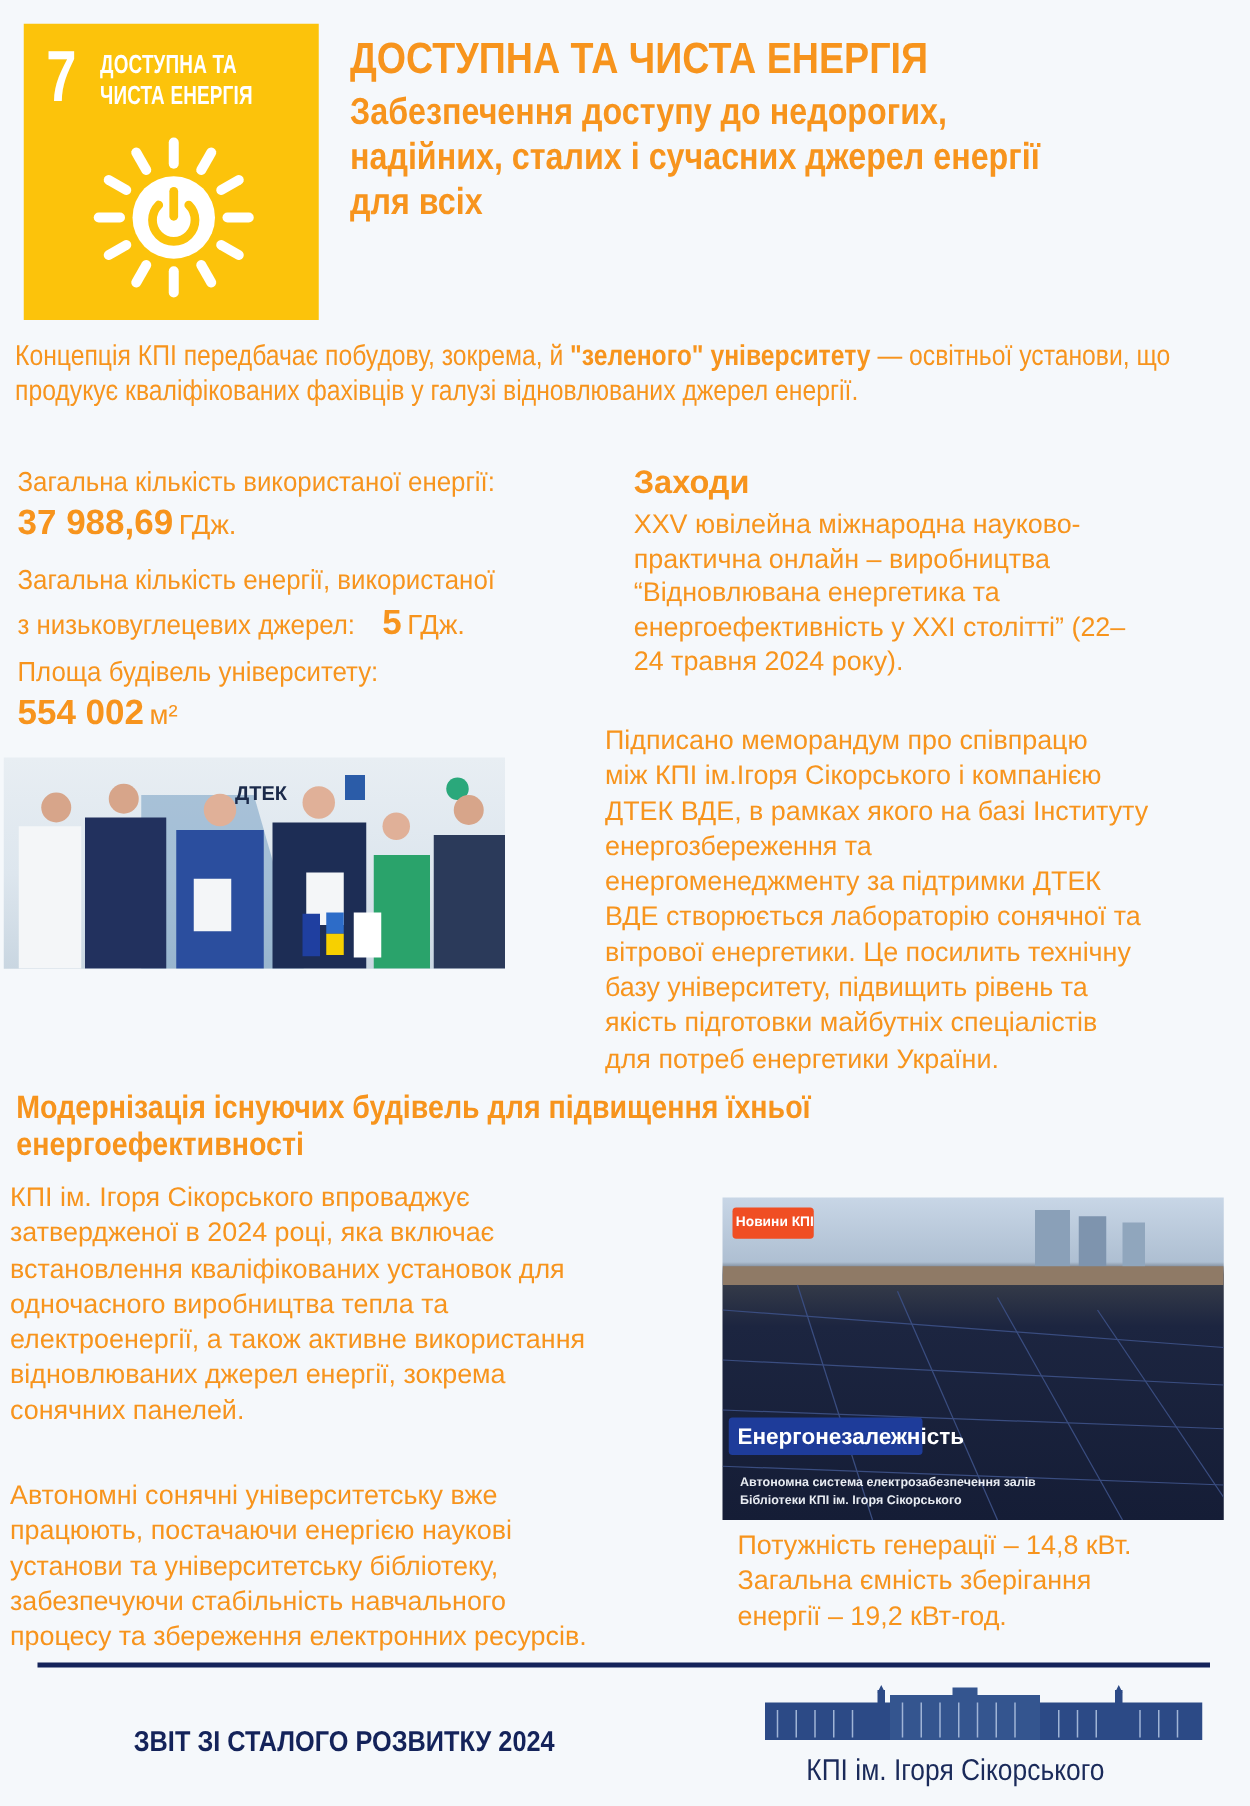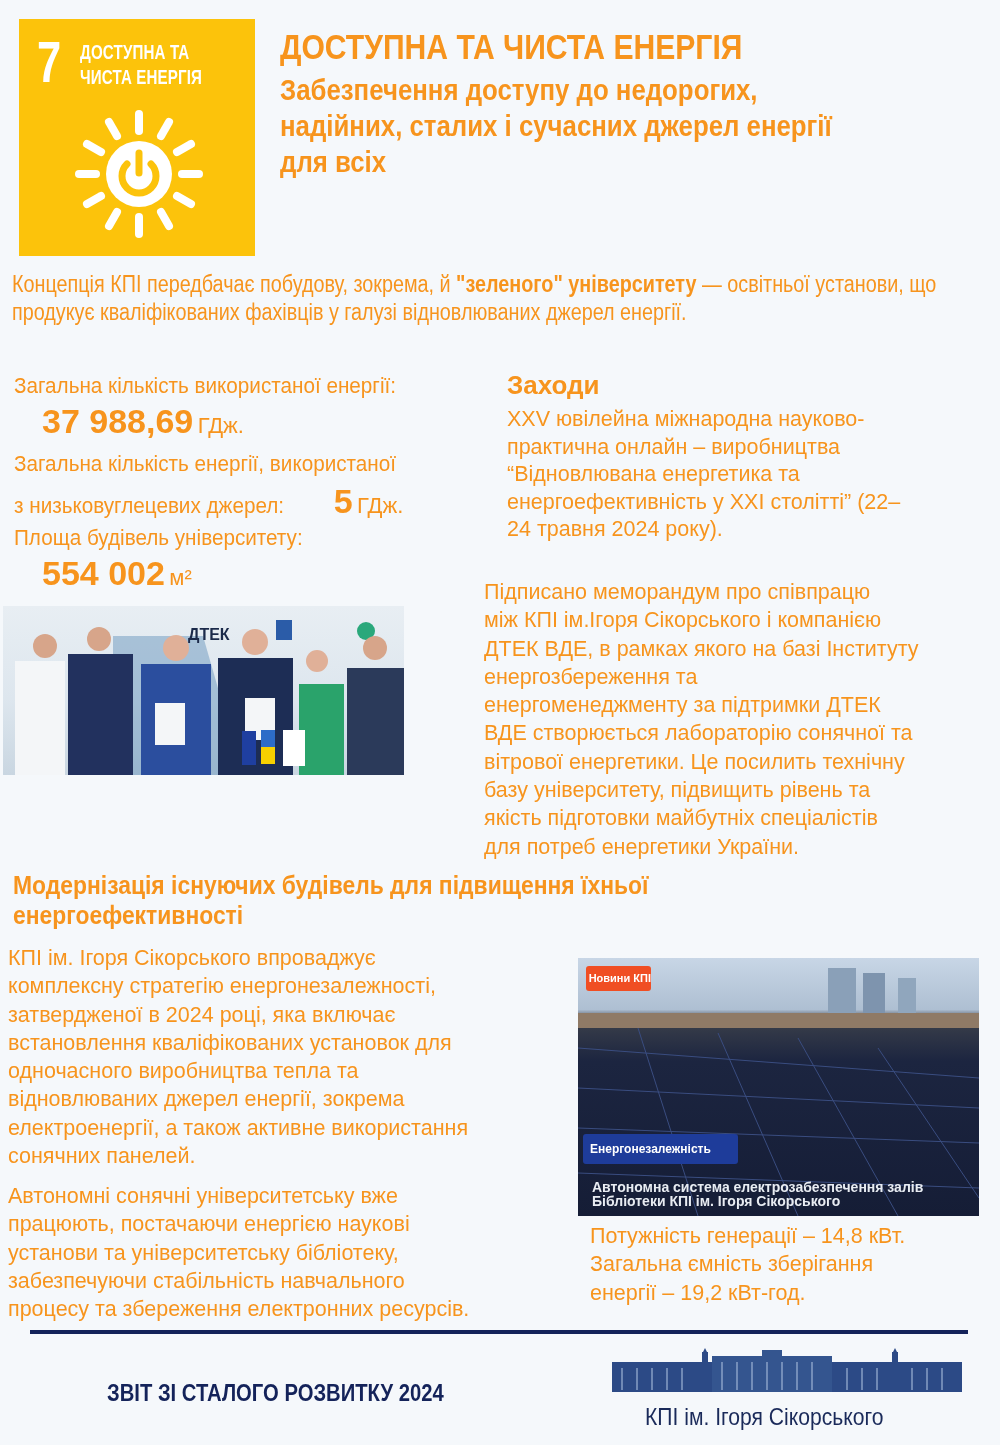--- a/index.html
+++ b/index.html
@@ -14,21 +14,21 @@
   .sdg-sun { position: absolute; left: 55px; top: 90px; width: 130px; height: 130px; }
 
   
   .main-title { left: 280px; top: 28px; font-weight: 700; font-size: 35px; line-height: 38px; color: #f7941d; transform: scaleX(0.86); transform-origin: left top; white-space: nowrap; }
   .sub-title { left: 280px; top: 72px; font-weight: 700; font-size: 30px; line-height: 36px; color: #f7941d; transform: scaleX(0.86); transform-origin: left top; width: 820px; }
 
   .intro { left: 12px; top: 270px; width: 1100px; font-size: 23px; line-height: 28px; transform: scaleX(0.86); transform-origin: left top; }
   .intro b { font-weight: 700; }
 
   .stat-label { font-size: 22px; line-height: 28px; white-space: nowrap; transform: scaleX(0.94); transform-origin: left top; }
-  .stat-value { font-weight: 700; font-size: 34px; margin-left: 28px; }
+  .stat-value { font-weight: 700; font-size: 28px; }
   .stat-unit { font-size: 22px; }
 
   .section-h { font-weight: 700; font-size: 26px; line-height: 30px; }
   .body-text { font-size: 21.5px; line-height: 27px; }
 
   .photo-dtek { left: 3px; top: 606px; width: 401px; height: 169px; overflow: hidden; background: linear-gradient(180deg,#e8eef3 0%,#dde6ee 55%,#c9d6e1 100%); }
   .photo-solar { left: 578px; top: 958px; width: 401px; height: 258px; overflow: hidden; background: linear-gradient(180deg,#c8d6e6 0%,#aebfd2 20%,#3a3f4a 24%,#1c2540 40%,#151d36 100%); }
 
   .footer-line { left: 30px; top: 1330px; width: 938px; height: 4px; background: #14235a; }
   .footer-report { left: 107px; top: 1380px; font-weight: 700; font-size: 23px; color: #14235a; transform: scaleX(0.88); transform-origin: left top; white-space: nowrap; }
@@ -154,26 +154,25 @@
   <div>для потреб енергетики України.</div>
 </div>
 
 <div class="abs section-h" style="left:13px; top:870px; width:1000px; transform:scaleX(0.88); transform-origin:left top;">
   <div>Модернізація існуючих будівель для підвищення їхньої</div>
   <div>енергоефективності</div>
 </div>
 
 <div class="abs body-text" style="left:8px; top:944px; width:580px; line-height:28.3px;">
   <div>КПІ ім. Ігоря Сікорського впроваджує</div>
-  <div>комплексну стратегію енергонезалежності,</div>
   <div>затвердженої в 2024 році, яка включає</div>
   <div>встановлення кваліфікованих установок для</div>
   <div>одночасного виробництва тепла та</div>
+  <div>електроенергії, а також активне використання</div>
   <div>відновлюваних джерел енергії, зокрема</div>
-  <div>електроенергії, а також активне використання</div>
   <div>сонячних панелей.</div>
 </div>
 
 <div class="abs body-text" style="left:8px; top:1182px; width:580px; line-height:28.3px;">
   <div>Автономні сонячні університетську вже</div>
   <div>працюють, постачаючи енергією наукові</div>
   <div>установи та університетську бібліотеку,</div>
   <div>забезпечуючи стабільність навчального</div>
   <div>процесу та збереження електронних ресурсів.</div>
 </div>
@@ -189,22 +188,22 @@
         <line x1="0" y1="130" x2="401" y2="150"></line>
       <line x1="0" y1="170" x2="401" y2="185"></line>
         <line x1="0" y1="215" x2="401" y2="230"></line>
       <line x1="60" y1="70" x2="120" y2="258"></line>
         <line x1="140" y1="75" x2="220" y2="258"></line>
       <line x1="220" y1="80" x2="320" y2="258"></line>
         <line x1="300" y1="90" x2="401" y2="240"></line>
     </g>
   </svg>
   <div style="position:absolute;left:8px;top:8px;width:65px;height:25px;background:#f04e23;border-radius:3px;color:#fff;font-weight:700;font-size:11px;line-height:25px;text-align:right;">Новини КПІ</div>
-  <div style="position:absolute;left:5px;top:176px;width:155px;height:30px;background:#1e3c9a;border-radius:3px;color:#fff;font-weight:700;font-size:12px;line-height:30px;padding-left:7px;white-space:nowrap;">Енергонезалежність</div>
-  <div style="position:absolute;left:14px;top:222px;color:#e8ecf2;font-weight:700;font-size:14px;line-height:14px;white-space:nowrap;">
+  <div style="position:absolute;left:5px;top:176px;width:155px;height:30px;background:#1e3c9a;border-radius:3px;color:#fff;font-weight:700;font-size:18px;line-height:30px;padding-left:7px;white-space:nowrap;">Енергонезалежність</div>
+  <div style="position:absolute;left:14px;top:222px;color:#e8ecf2;font-weight:700;font-size:10px;line-height:14px;white-space:nowrap;">
     <div>Автономна система електрозабезпечення залів</div>
     <div>Бібліотеки КПІ ім. Ігоря Сікорського</div>
   </div>
 </div>
 
 <div class="abs body-text" style="left:590px; top:1222px; width:400px; line-height:28.3px;">
   <div>Потужність генерації – 14,8 кВт.</div>
   <div>Загальна ємність зберігання</div>
   <div>енергії – 19,2 кВт-год.</div>
 </div>

